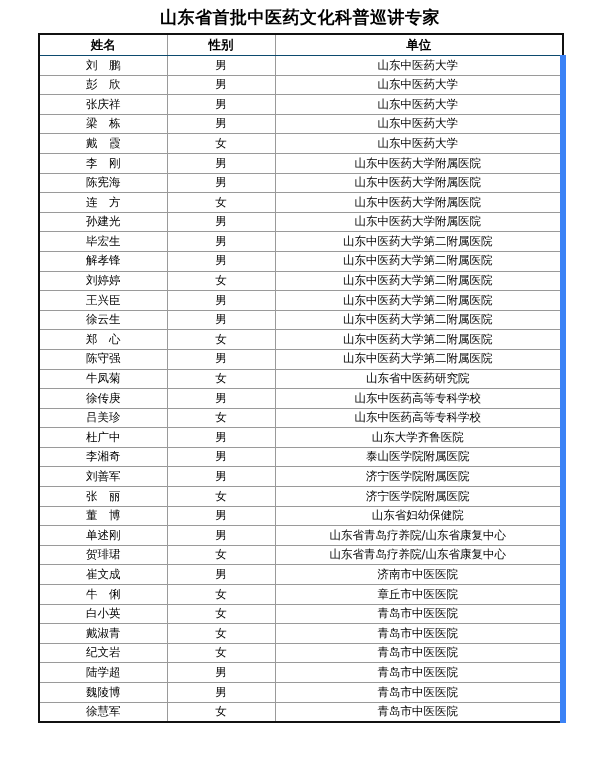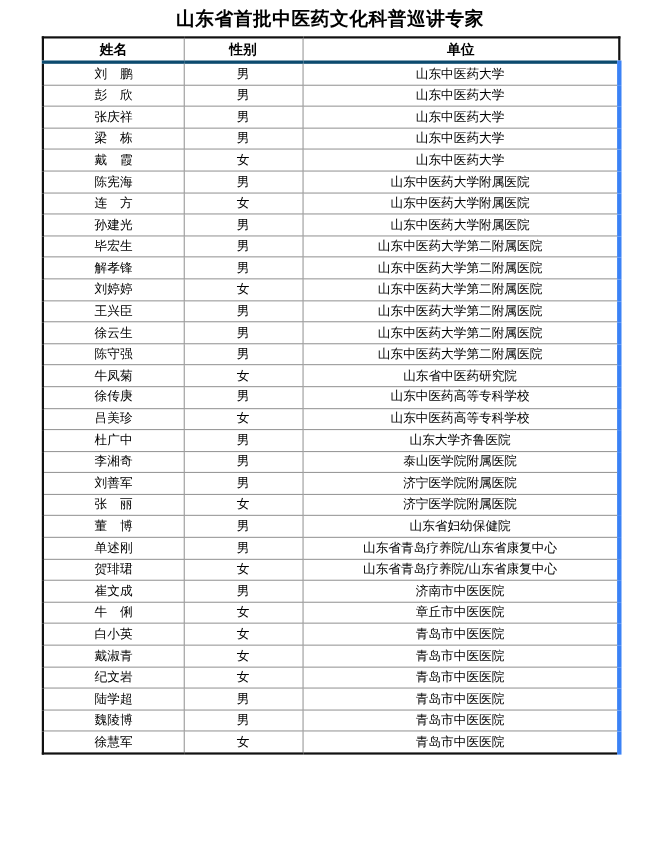--- a/index.html
+++ b/index.html
@@ -57,33 +57,33 @@
     padding: 0;
     line-height: 1;
     white-space: nowrap;
     overflow: hidden;
   }
   table.roster thead th {
     height: 20px;
     font-size: 12.5px;
     font-weight: bold;
     border-top: 2px solid #111;
-    border-bottom: 3px solid #0c4a6e;
+    border-bottom: 1px solid #0c4a6e;
     background: #fff;
   }
   table.roster thead th.first { border-left: 2px solid #111; }
   table.roster thead th.last  { border-right: 2px solid #111; }
 
   table.roster tbody td {
     height: 18.6px;
     font-size: 11.5px;
     background: #fff;
   }
   table.roster tbody td.cell-name { border-left: 2px solid #111; }
-  table.roster tbody td.cell-org  { border-right: 4px solid #3b82f6; }
+  table.roster tbody td.cell-org  { border-right: 6px solid #3b82f6; }
   table.roster tbody tr:last-child td { border-bottom: 2px solid #111; }
 </style>
 </head>
 <body>
 
 <div id="page">
 
   <div class="doc-title">山东省首批中医药文化科普巡讲专家</div>
 
   <div class="table-wrap">
@@ -120,20 +120,25 @@
             <td class="cell-name">梁　栋</td>
             <td class="cell-sex">男</td>
             <td class="cell-org">山东中医药大学</td>
           </tr>
           <tr>
             <td class="cell-name">戴　霞</td>
             <td class="cell-sex">女</td>
             <td class="cell-org">山东中医药大学</td>
           </tr>
           <tr>
+            <td class="cell-name">李　刚</td>
+            <td class="cell-sex">男</td>
+            <td class="cell-org">山东中医药大学附属医院</td>
+          </tr>
+          <tr>
             <td class="cell-name">陈宪海</td>
             <td class="cell-sex">男</td>
             <td class="cell-org">山东中医药大学附属医院</td>
           </tr>
           <tr>
             <td class="cell-name">连　方</td>
             <td class="cell-sex">女</td>
             <td class="cell-org">山东中医药大学附属医院</td>
           </tr>
           <tr>
@@ -157,20 +162,25 @@
             <td class="cell-org">山东中医药大学第二附属医院</td>
           </tr>
           <tr>
             <td class="cell-name">王兴臣</td>
             <td class="cell-sex">男</td>
             <td class="cell-org">山东中医药大学第二附属医院</td>
           </tr>
           <tr>
             <td class="cell-name">徐云生</td>
             <td class="cell-sex">男</td>
+            <td class="cell-org">山东中医药大学第二附属医院</td>
+          </tr>
+          <tr>
+            <td class="cell-name">郑　心</td>
+            <td class="cell-sex">女</td>
             <td class="cell-org">山东中医药大学第二附属医院</td>
           </tr>
           <tr>
             <td class="cell-name">陈守强</td>
             <td class="cell-sex">男</td>
             <td class="cell-org">山东中医药大学第二附属医院</td>
           </tr>
           <tr>
             <td class="cell-name">牛凤菊</td>
             <td class="cell-sex">女</td>

